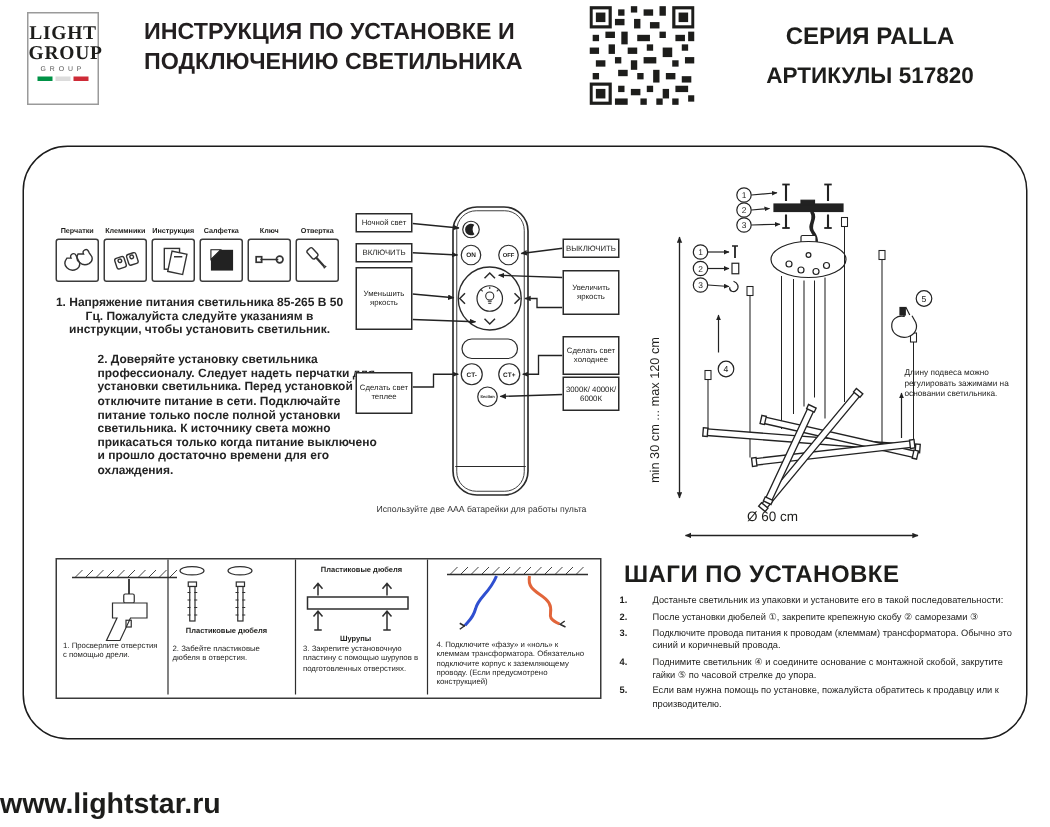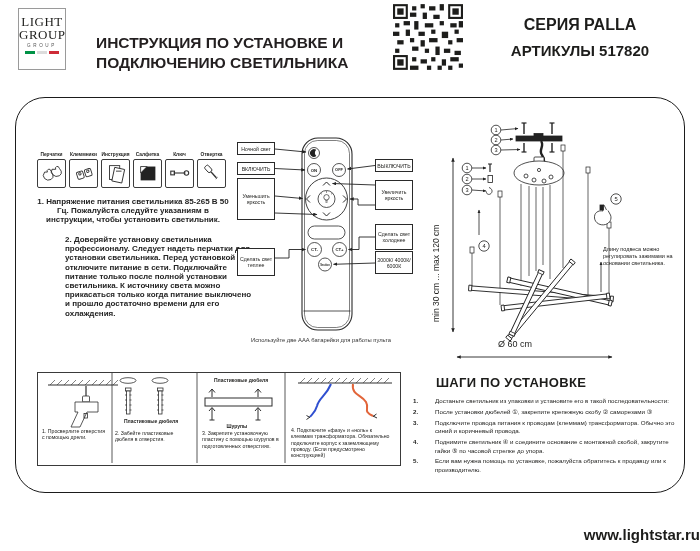--- a/index.html
+++ b/index.html
@@ -1,27 +1,27 @@
 <!DOCTYPE html>
 <html><head>
 <meta charset="utf-8">
 <style>
   html,body{margin:0;padding:0;background:#fff;}
   .page{position:relative;width:700px;height:551px;background:#fff;overflow:hidden;
         font-family:"Liberation Sans",sans-serif;color:#1d1d1b;}
   .abs{position:absolute;}
   
   .logo{left:18px;top:8px;width:46px;height:60px;border:1px solid #9a9a9a;text-align:center;}
-  .logo-word{font-family:"Liberation Serif",serif;font-weight:normal;font-size:13px;line-height:12px;letter-spacing:.5px;margin-top:1px;}
+  .logo-word{font-family:"Liberation Serif",serif;font-weight:bold;font-size:13px;line-height:12px;letter-spacing:.5px;margin-top:1px;}
   .logo-word:first-child{margin-top:7px;}
   .logo-group{font-size:4.6px;letter-spacing:2.6px;margin-top:2px;color:#555;}
   .logo-flag{display:flex;justify-content:center;gap:2px;margin-top:3px;}
   .logo-flag span{width:10px;height:2.6px;display:inline-block;}
   .fg{background:#009246;} .fw{background:#dcdcdc;} .fr{background:#ce2b37;}
-  .title{left:96px;top:33px;width:292px;font-size:15.5px;font-weight:bold;line-height:20px;color:#231f20;}
+  .title{left:96px;top:12px;width:292px;font-size:15.5px;font-weight:bold;line-height:20px;color:#231f20;}
   .series-block{left:470px;top:16px;width:220px;text-align:center;}
   .series{font-size:16px;font-weight:bold;margin-bottom:8px;}
   .articles{font-size:15px;font-weight:bold;}
   
   .main-box{left:15px;top:97px;width:668px;height:394px;border:1.5px solid #1b1b1b;border-radius:30px;}
   
   .tools-heading{left:37px;top:126px;width:200px;font-size:10.5px;font-weight:bold;}
   .tools-row{left:37px;top:152px;width:192px;display:flex;gap:3px;}
   .tool{width:29px;display:flex;flex-direction:column;align-items:center;}
   .tool-label{font-size:4.8px;font-weight:bold;margin-bottom:1.5px;white-space:nowrap;}
@@ -35,26 +35,26 @@
   
   .battery-note{left:240px;top:337px;width:162px;text-align:center;font-size:5.8px;color:#333;}
   .vdim{left:431px;top:322px;transform:rotate(-90deg);transform-origin:0 0;white-space:nowrap;font-size:8.5px;}
   .adjust-note{left:603px;top:246px;width:84px;font-size:5.5px;line-height:6.8px;}
   .diam{left:498px;top:339px;width:70px;text-align:left;font-size:9px;}
   
   .fig-box{left:37px;top:372px;width:362px;height:92px;border:1px solid #3a3a3a;}
   .cap{font-size:5.2px;line-height:6.3px;}
   .fig-label{font-size:5px;font-weight:bold;text-align:center;}
   
-  .steps-heading{left:436px;top:375px;font-size:13px;font-weight:bold;letter-spacing:.3px;}
+  .steps-heading{left:416px;top:375px;font-size:16px;font-weight:bold;letter-spacing:.3px;}
   .steps{left:413px;top:397px;width:268px;}
   .step{display:flex;margin-bottom:2.5px;font-size:6.2px;line-height:8.4px;}
   .step-num{flex:0 0 22px;font-weight:bold;}
   .step-text{flex:1;}
-  .footer{left:0;right:0;top:526px;text-align:right;font-size:15px;font-weight:bold;color:#1d1d1b;}
+  .footer{left:0;right:0;top:526px;text-align:left;font-size:19px;font-weight:bold;color:#1d1d1b;}
   svg text{font-family:"Liberation Sans",sans-serif;}
 </style>
 </head>
 <body>
 
 <div class="page">
 
   <div class="abs logo">
     <div class="logo-word">LIGHT</div>
     <div class="logo-word">GROUP</div>

